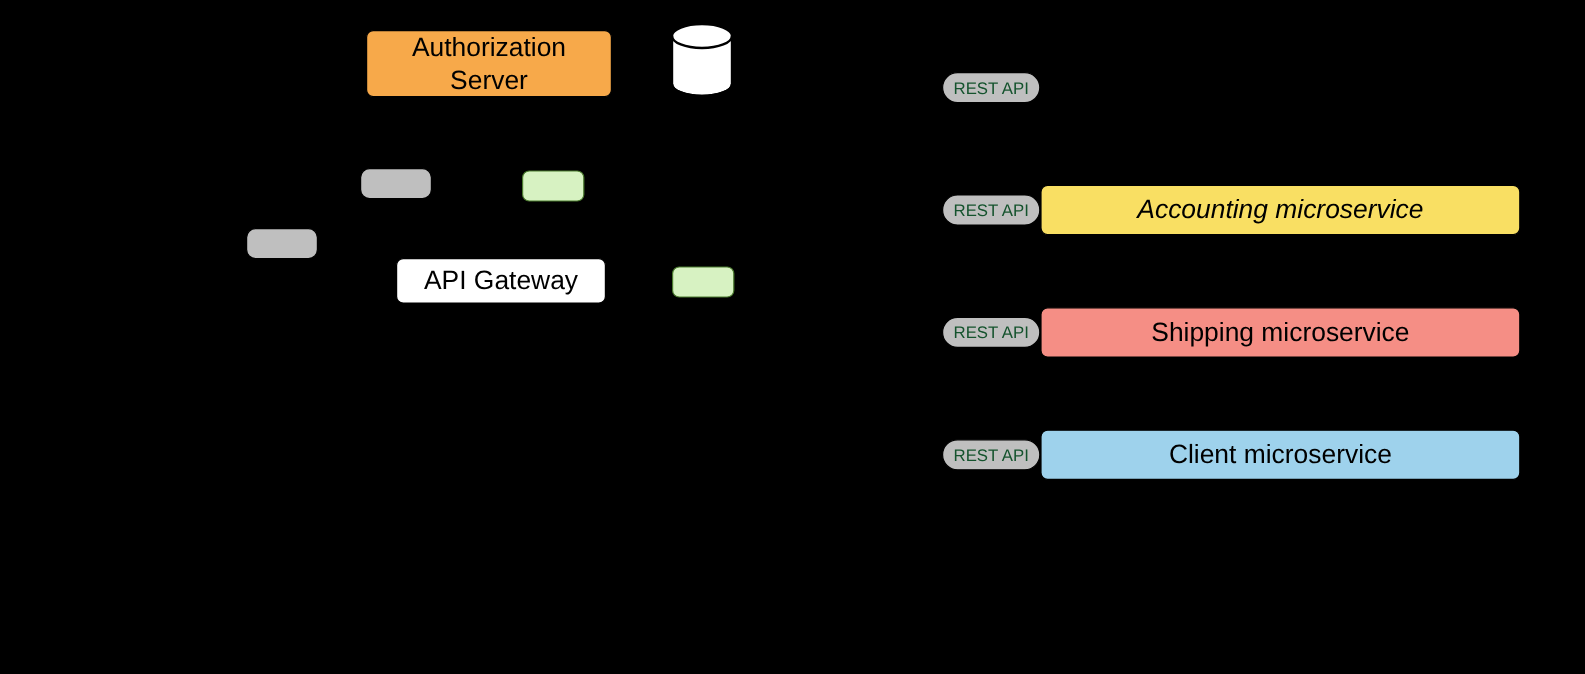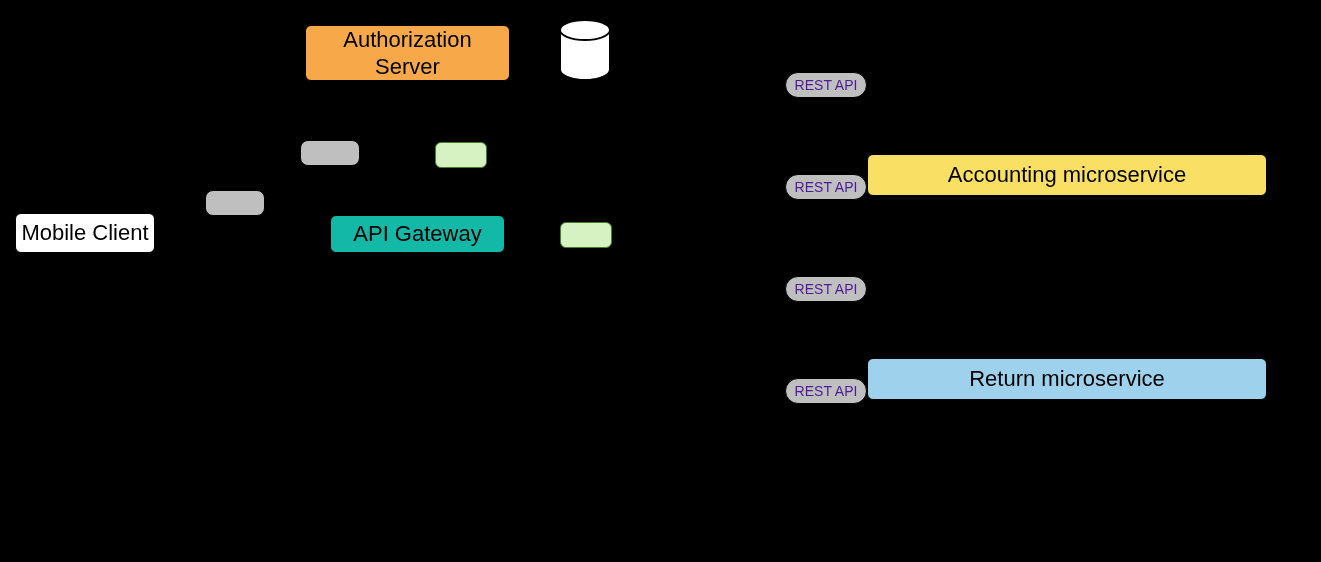--- a/index.html
+++ b/index.html
@@ -1,25 +1,25 @@
 <!DOCTYPE html>
 <html><head>
 <meta charset="utf-8">
 <style>
   html,body{margin:0;padding:0;background:#000;font-family:Arial,Helvetica,sans-serif;}
   .stage{position:relative;width:1321px;height:562px;background:#000;overflow:hidden;}
   .node{position:absolute;display:flex;align-items:center;justify-content:center;text-align:center;border:1px solid #000;border-radius:6px;box-sizing:border-box;font-size:22px;line-height:1.25;color:#000;}
   .white{background:#fff;}
   .orange{background:#f7a94a;}
-  .purple{background:#14b8a6;}
+  .purple{background:#ffffff;}
   .green{background:#8fd46b;}
-  .yellow{background:#f9df63;}
+  .yellow{background:#f9df63;font-style:italic;}
   .red{background:#f58e85;}
   .blue{background:#9ed2ec;}
-  .pill{position:absolute;background:#bfbfbf;border:1px solid #000;border-radius:13px;height:26px;display:flex;align-items:center;justify-content:center;font-size:14px;color:#4c1d95;box-sizing:border-box;margin-top:12px;}
+  .pill{position:absolute;background:#bfbfbf;border:1px solid #000;border-radius:13px;height:26px;display:flex;align-items:center;justify-content:center;font-size:14px;color:#14532d;box-sizing:border-box;}
   .tag{position:absolute;background:#bfbfbf;border:1px solid #000;height:26px;width:60px;border-radius:8px;box-sizing:border-box;}
   .gtag{position:absolute;background:#d7f2c2;border:1px solid #4a7a2e;height:26px;width:52px;border-radius:6px;box-sizing:border-box;}
   .lbl{position:absolute;color:#000;font-size:15px;line-height:1.2;white-space:pre;}
   .big{font-size:26px;color:#000;font-weight:400;}
   .ital{font-style:italic;font-size:16px;}
   svg.layer{position:absolute;left:0;top:0;pointer-events:none;}
 </style>
 </head>
 <body>
 
@@ -66,21 +66,20 @@
       <rect x="560" y="30" width="50" height="40" fill="#fff" stroke="none"></rect>
       <ellipse cx="585" cy="30" rx="25" ry="10" fill="#fff" stroke="#000" stroke-width="2"></ellipse>
       <path d="M560 70 A25 10 0 0 0 610 70" fill="none" stroke="#000" stroke-width="2"></path>
       <path d="M560 30 L560 70" fill="none" stroke="#000" stroke-width="2"></path>
       <path d="M610 30 L610 70" fill="none" stroke="#000" stroke-width="2"></path>
     </g>
 
     <rect x="770" y="40" width="520" height="385" fill="none" stroke="#000" stroke-width="2" stroke-dasharray="10 8"></rect>
   </svg>
 
-  <div class="node white" style="left:15px;top:213px;width:140px;height:40px;">Mobile Client</div>
 
   <div class="node orange" style="left:305px;top:25px;width:205px;height:56px;white-space:pre-line;">Authorization
 Server</div>
 
   <div class="node purple" style="left:330px;top:215px;width:175px;height:38px;">API Gateway</div>
 
   <div class="tag" style="left:205px;top:190px;"></div>
   <div class="tag" style="left:300px;top:140px;"></div>
 
   <div class="gtag" style="left:435px;top:142px;"></div>
@@ -88,23 +87,24 @@
 
   <div class="lbl big" style="left:950px;top:3px;">Microservices</div>
   <div class="lbl ital" style="left:865px;top:435px;">Containerized and Orchestrated by Kubernetes</div>
 
   <div class="pill" style="left:785px;top:60px;width:82px;">REST API</div>
 
   <div class="pill" style="left:785px;top:162px;width:82px;">REST API</div>
   <div class="node yellow" style="left:867px;top:154px;width:400px;height:42px;">Accounting microservice</div>
 
   <div class="pill" style="left:785px;top:264px;width:82px;">REST API</div>
+  <div class="node red" style="left:867px;top:256px;width:400px;height:42px;">Shipping microservice</div>
 
   <div class="pill" style="left:785px;top:366px;width:82px;">REST API</div>
-  <div class="node blue" style="left:867px;top:358px;width:400px;height:42px;">Return microservice</div>
+  <div class="node blue" style="left:867px;top:358px;width:400px;height:42px;">Client microservice</div>
 
   <div class="lbl" style="left:145px;top:100px;">1. Request access
 and refresh tokens</div>
   <div class="lbl" style="left:510px;top:92px;">2. Validate by
 client id and secret</div>
   <div class="lbl" style="left:192px;top:165px;">3. Return tokens</div>
   <div class="lbl" style="left:145px;top:260px;">4. Request resources
 with access token</div>
   <div class="lbl" style="left:435px;top:100px;">5. Validate access token,
 identify client</div>

